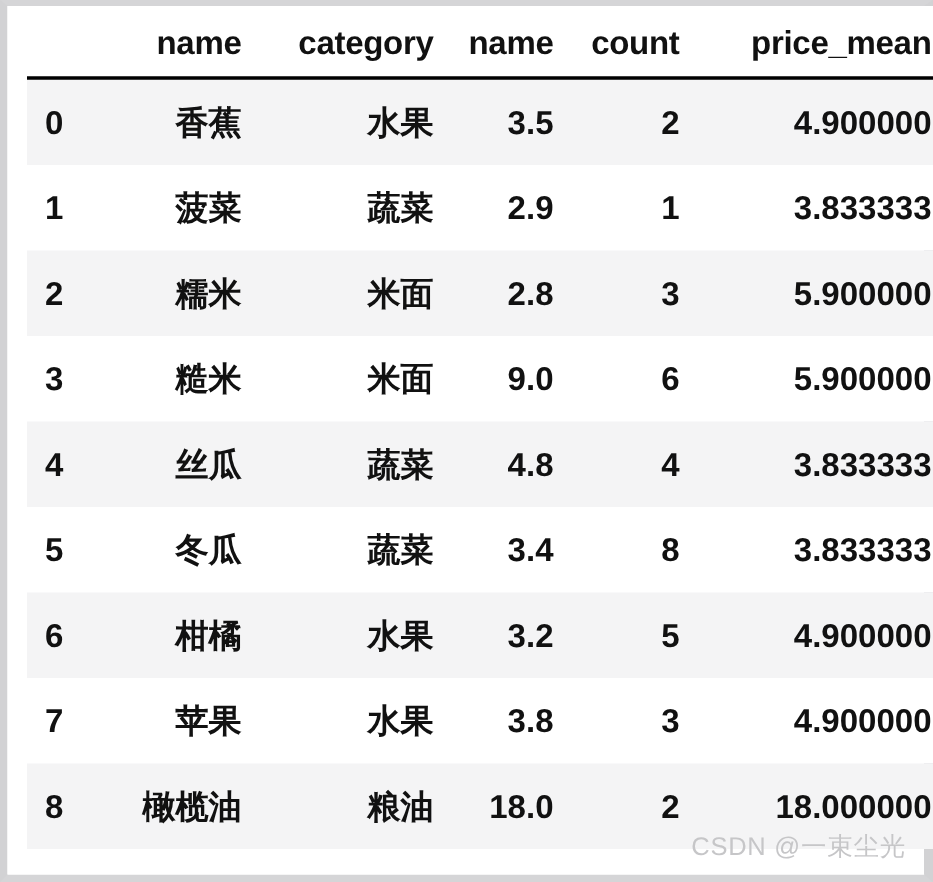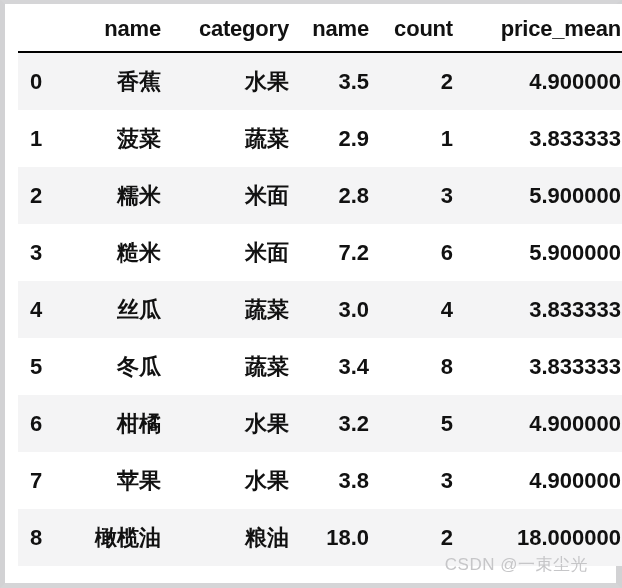--- a/index.html
+++ b/index.html
@@ -74,21 +74,21 @@
   }
   .c-index { width: 52px; }
   .c-name { width: 100px; }
   .c-category { width: 128px; }
   .c-price { width: 80px; }
   .c-count { width: 84px; }
   .c-mean { width: 168px; }
 
   #watermark {
     position: absolute;
-    right: 28px;
+    right: 12px;
     bottom: 7px;
     font-size: 17px;
     color: #c6c6c8;
     letter-spacing: 0.5px;
     white-space: nowrap;
     pointer-events: none;
     font-family: "Liberation Sans", "DejaVu Sans", sans-serif;
   }
 </style>
 </head>
@@ -137,29 +137,29 @@
           <td>糯米</td>
           <td>米面</td>
           <td>2.8</td>
           <td>3</td>
           <td>5.900000</td>
         </tr>
         <tr class="even-row">
           <th class="row-index">3</th>
           <td>糙米</td>
           <td>米面</td>
-          <td>7.2</td>
+          <td>9.0</td>
           <td>6</td>
           <td>5.900000</td>
         </tr>
         <tr class="odd-row">
           <th class="row-index">4</th>
           <td>丝瓜</td>
           <td>蔬菜</td>
-          <td>3.0</td>
+          <td>4.8</td>
           <td>4</td>
           <td>3.833333</td>
         </tr>
         <tr class="even-row">
           <th class="row-index">5</th>
           <td>冬瓜</td>
           <td>蔬菜</td>
           <td>3.4</td>
           <td>8</td>
           <td>3.833333</td>

